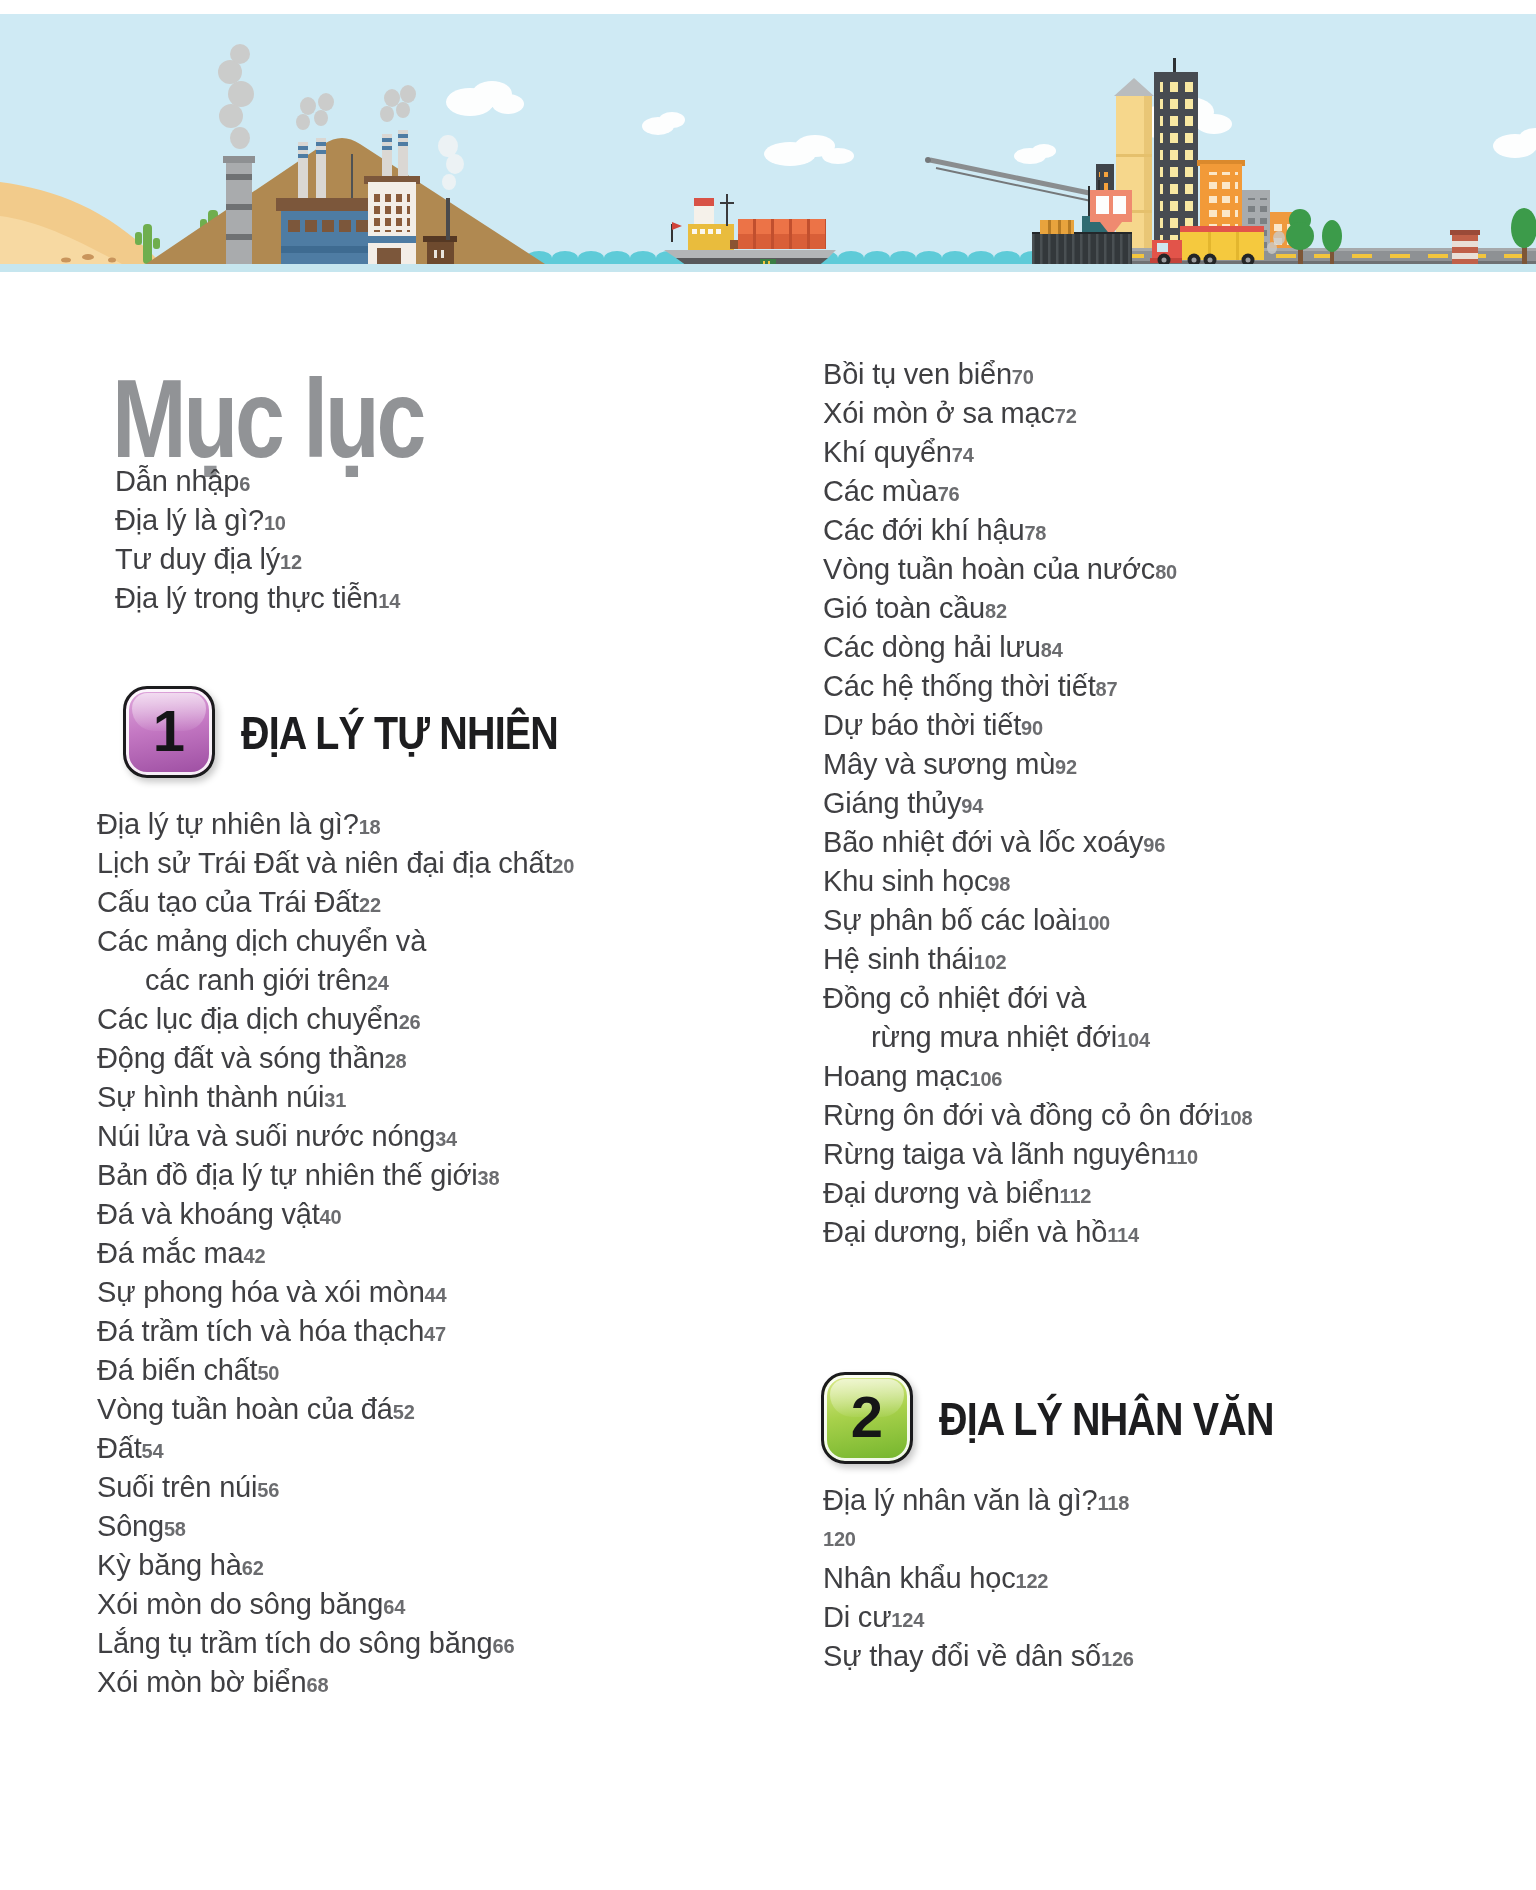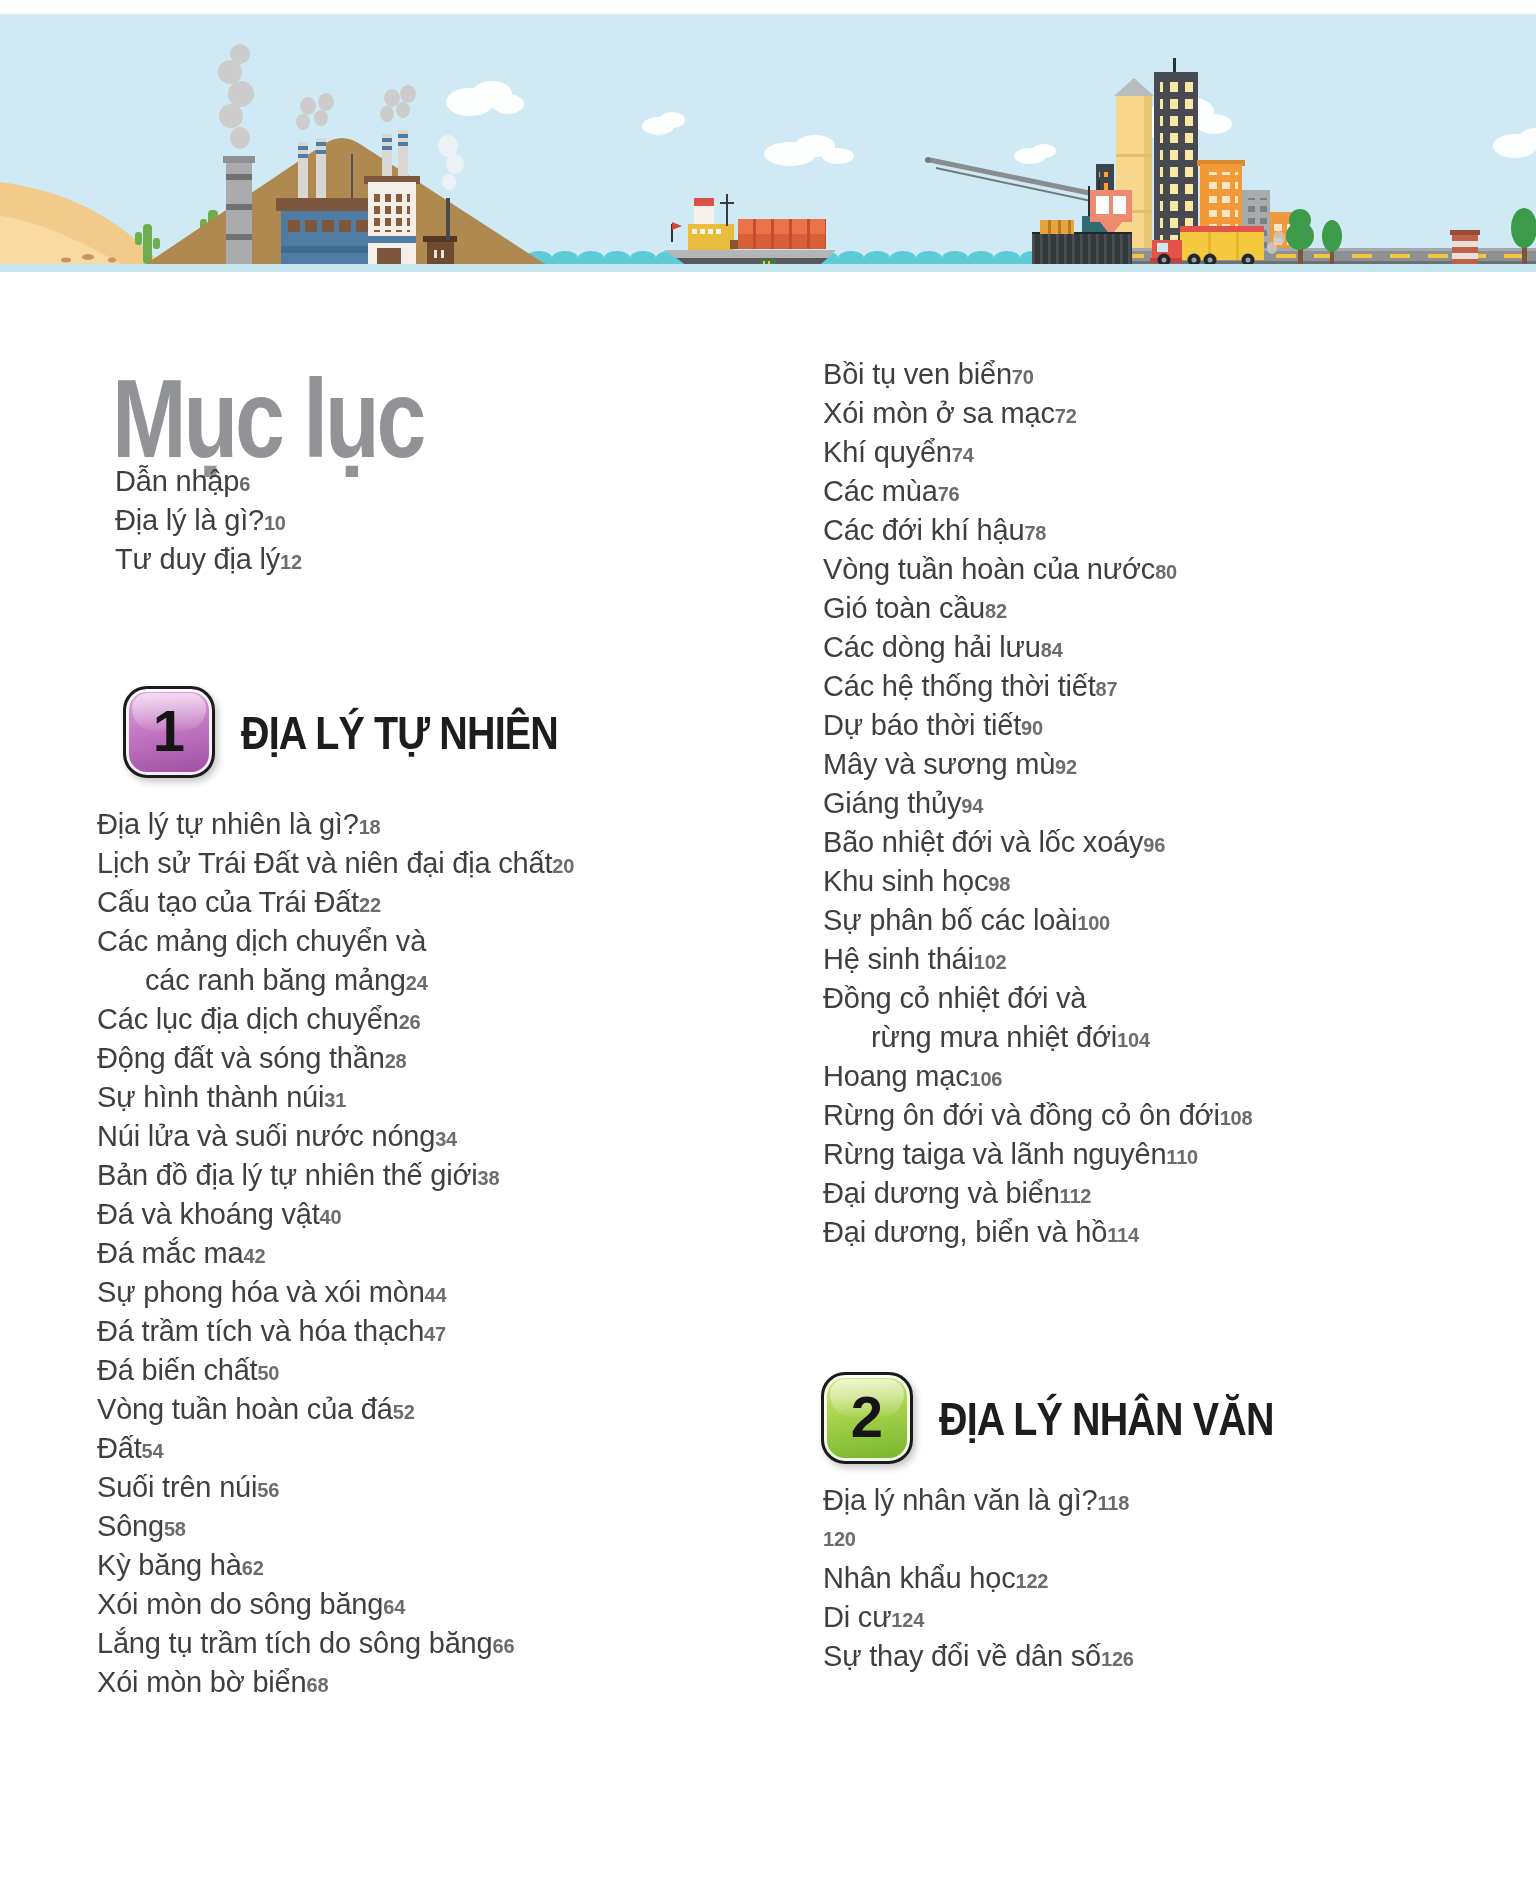--- a/index.html
+++ b/index.html
@@ -330,20 +330,24 @@
         <span class="pg">6</span>
       </div>
       <div class="toc-row">
         <span class="label">Địa lý là gì?</span>
         <span class="pg">10</span>
       </div>
       <div class="toc-row">
         <span class="label">Tư duy địa lý</span>
         <span class="pg">12</span>
       </div>
+      <div class="toc-row">
+        <span class="label">Địa lý trong thực tiễn</span>
+        <span class="pg">14</span>
+      </div>
     </div>
 
   <div class="section-row" id="section1-row">
     <div class="badge purple">
       <span class="num">1</span>
     </div>
     <div class="section-title">ĐỊA LÝ TỰ NHIÊN</div>
   </div>
 
   <div class="toc-list" id="ch1-left">
@@ -358,21 +362,21 @@
       </div>
       <div class="toc-row">
         <span class="label">Cấu tạo của Trái Đất</span>
         <span class="pg">22</span>
       </div>
       <div class="toc-row">
         <span class="label">Các mảng dịch chuyển và</span>
         <span class="pg"></span>
       </div>
       <div class="toc-row indent">
-        <span class="label">các ranh băng mảng</span>
+        <span class="label">các ranh giới trên</span>
         <span class="pg">24</span>
       </div>
       <div class="toc-row">
         <span class="label">Các lục địa dịch chuyển</span>
         <span class="pg">26</span>
       </div>
       <div class="toc-row">
         <span class="label">Động đất và sóng thần</span>
         <span class="pg">28</span>
       </div>

